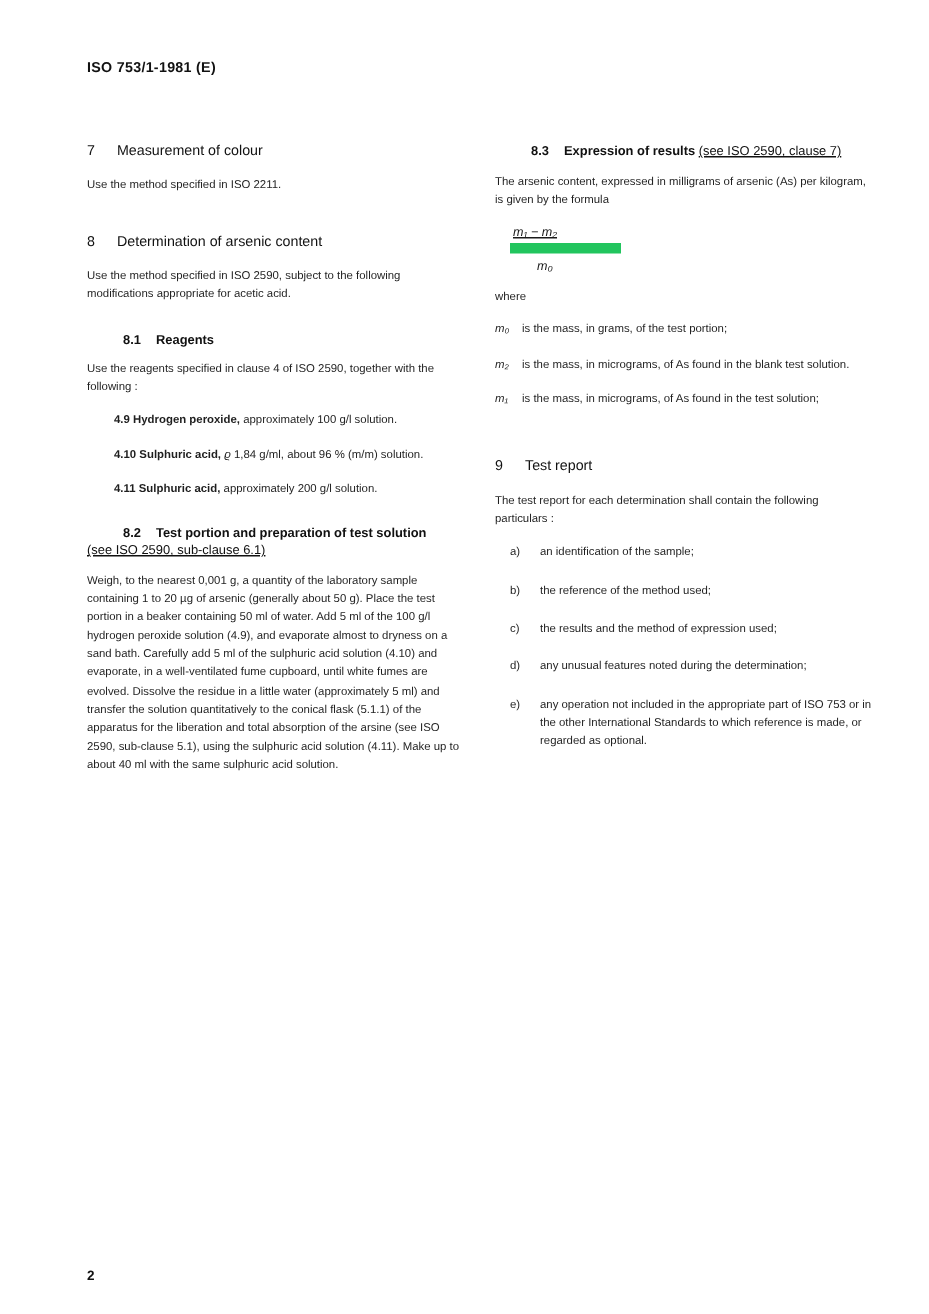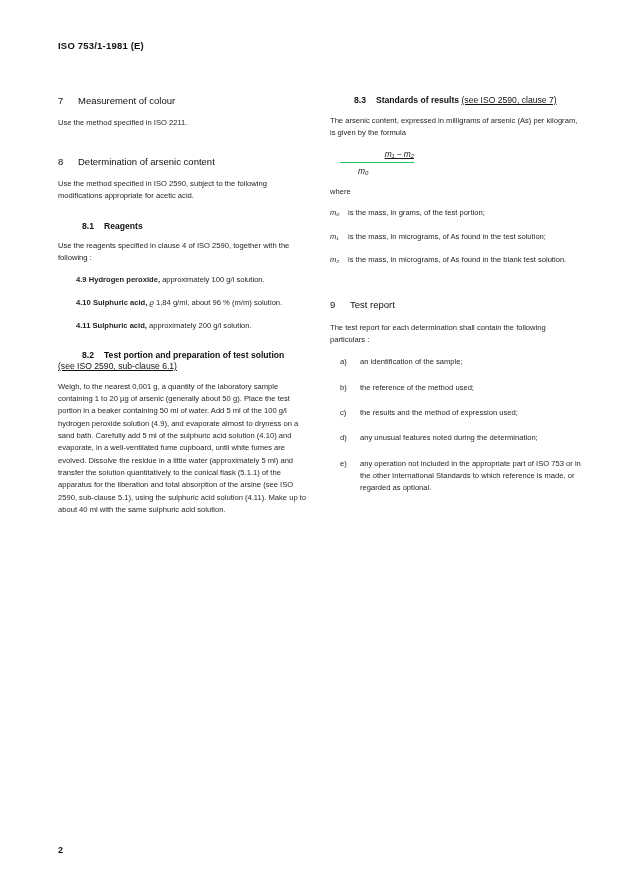--- a/index.html
+++ b/index.html
@@ -96,22 +96,22 @@
     font-style: italic;
   }
   .formula {
     margin: 10px 0 10px 10px;
     font-size: 8.4px;
     font-style: italic;
     width: 74px;
   }
   .formula .top {
     padding: 0 0 3px 2px;
-    border-bottom: 1px solid #22c55e;
-    text-align: right;
+    border-bottom: 7px solid #22c55e;
+    text-align: left;
     text-decoration: underline;
   }
   .formula .bot {
     padding: 3px 0 0 18px;
     text-align: left;
   }
   .defs {
     margin: 0;
     padding: 0;
   }
@@ -204,44 +204,44 @@
       <span class="num">8.2</span><span>Test portion and preparation of test solution</span><br>
       <span class="reg">(see ISO 2590, sub-clause 6.1)</span>
     </h3>
     <p class="body">Weigh, to the nearest 0,001 g, a quantity of the laboratory sample containing 1 to 20 µg of arsenic (generally about 50 g). Place the test portion in a beaker containing 50 ml of water. Add 5 ml of the 100 g/l hydrogen peroxide solution (4.9), and evaporate almost to dryness on a sand bath. Carefully add 5 ml of the sulphuric acid solution (4.10) and evaporate, in a well-ventilated fume cupboard, until white fumes are evolved. Dissolve the residue in a little water (approximately 5 ml) and transfer the solution quantitatively to the conical flask (5.1.1) of the apparatus for the liberation and total absorption of the arsine (see ISO 2590, sub-clause 5.1), using the sulphuric acid solution (4.11). Make up to about 40 ml with the same sulphuric acid solution.</p>
 
   </div>
 
   <div class="col col-right">
 
     <h3 class="sub">
-      <span class="num">8.3</span><span>Standards of results</span>
+      <span class="num">8.3</span><span>Expression of results</span>
       <span class="reg">(see ISO 2590, clause 7)</span>
     </h3>
     <p class="body tight">The arsenic content, expressed in milligrams of arsenic (As) per kilogram, is given by the formula</p>
 
     <div class="formula">
       <div class="top">m₁ − m₂</div>
       <div class="bot">m₀</div>
     </div>
 
     <p class="body tight">where</p>
 
     <div class="defs">
       <div class="item">
         <span class="sym">m₀</span>
         <span>is the mass, in grams, of the test portion;</span>
       </div>
       <div class="item">
+        <span class="sym">m₂</span>
+        <span>is the mass, in micrograms, of As found in the blank test solution.</span>
+      </div>
+      <div class="item">
         <span class="sym">m₁</span>
         <span>is the mass, in micrograms, of As found in the test solution;</span>
-      </div>
-      <div class="item">
-        <span class="sym">m₂</span>
-        <span>is the mass, in micrograms, of As found in the blank test solution.</span>
       </div>
     </div>
 
     <div class="spacer-lg"></div>
 
     <h2 class="sec">
       <span class="num">9</span><span>Test report</span>
     </h2>
     <p class="body tight">The test report for each determination shall contain the following particulars :</p>
 

